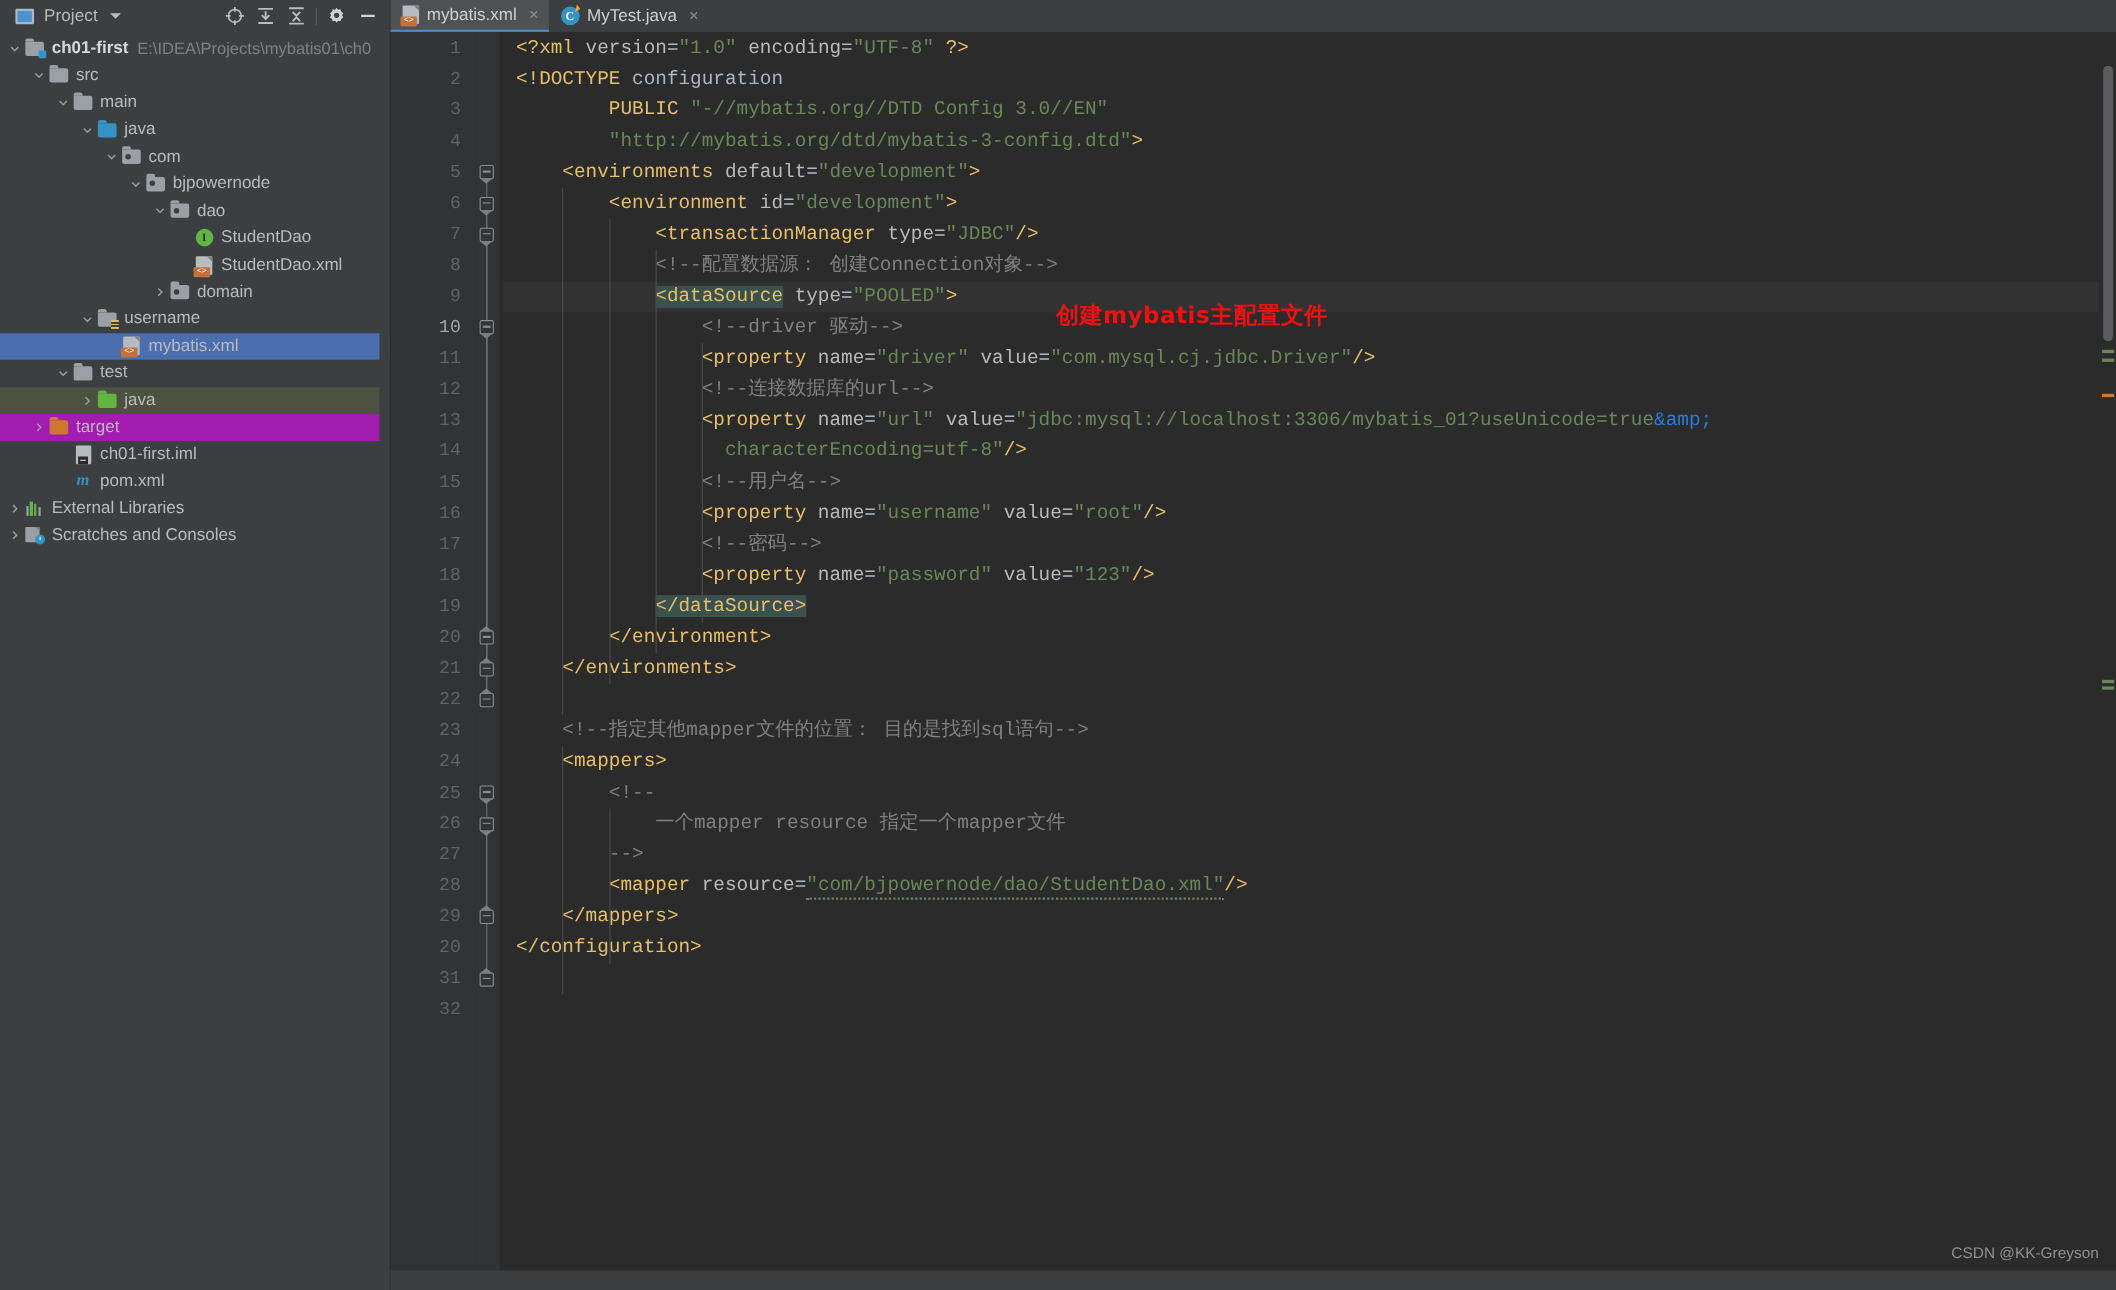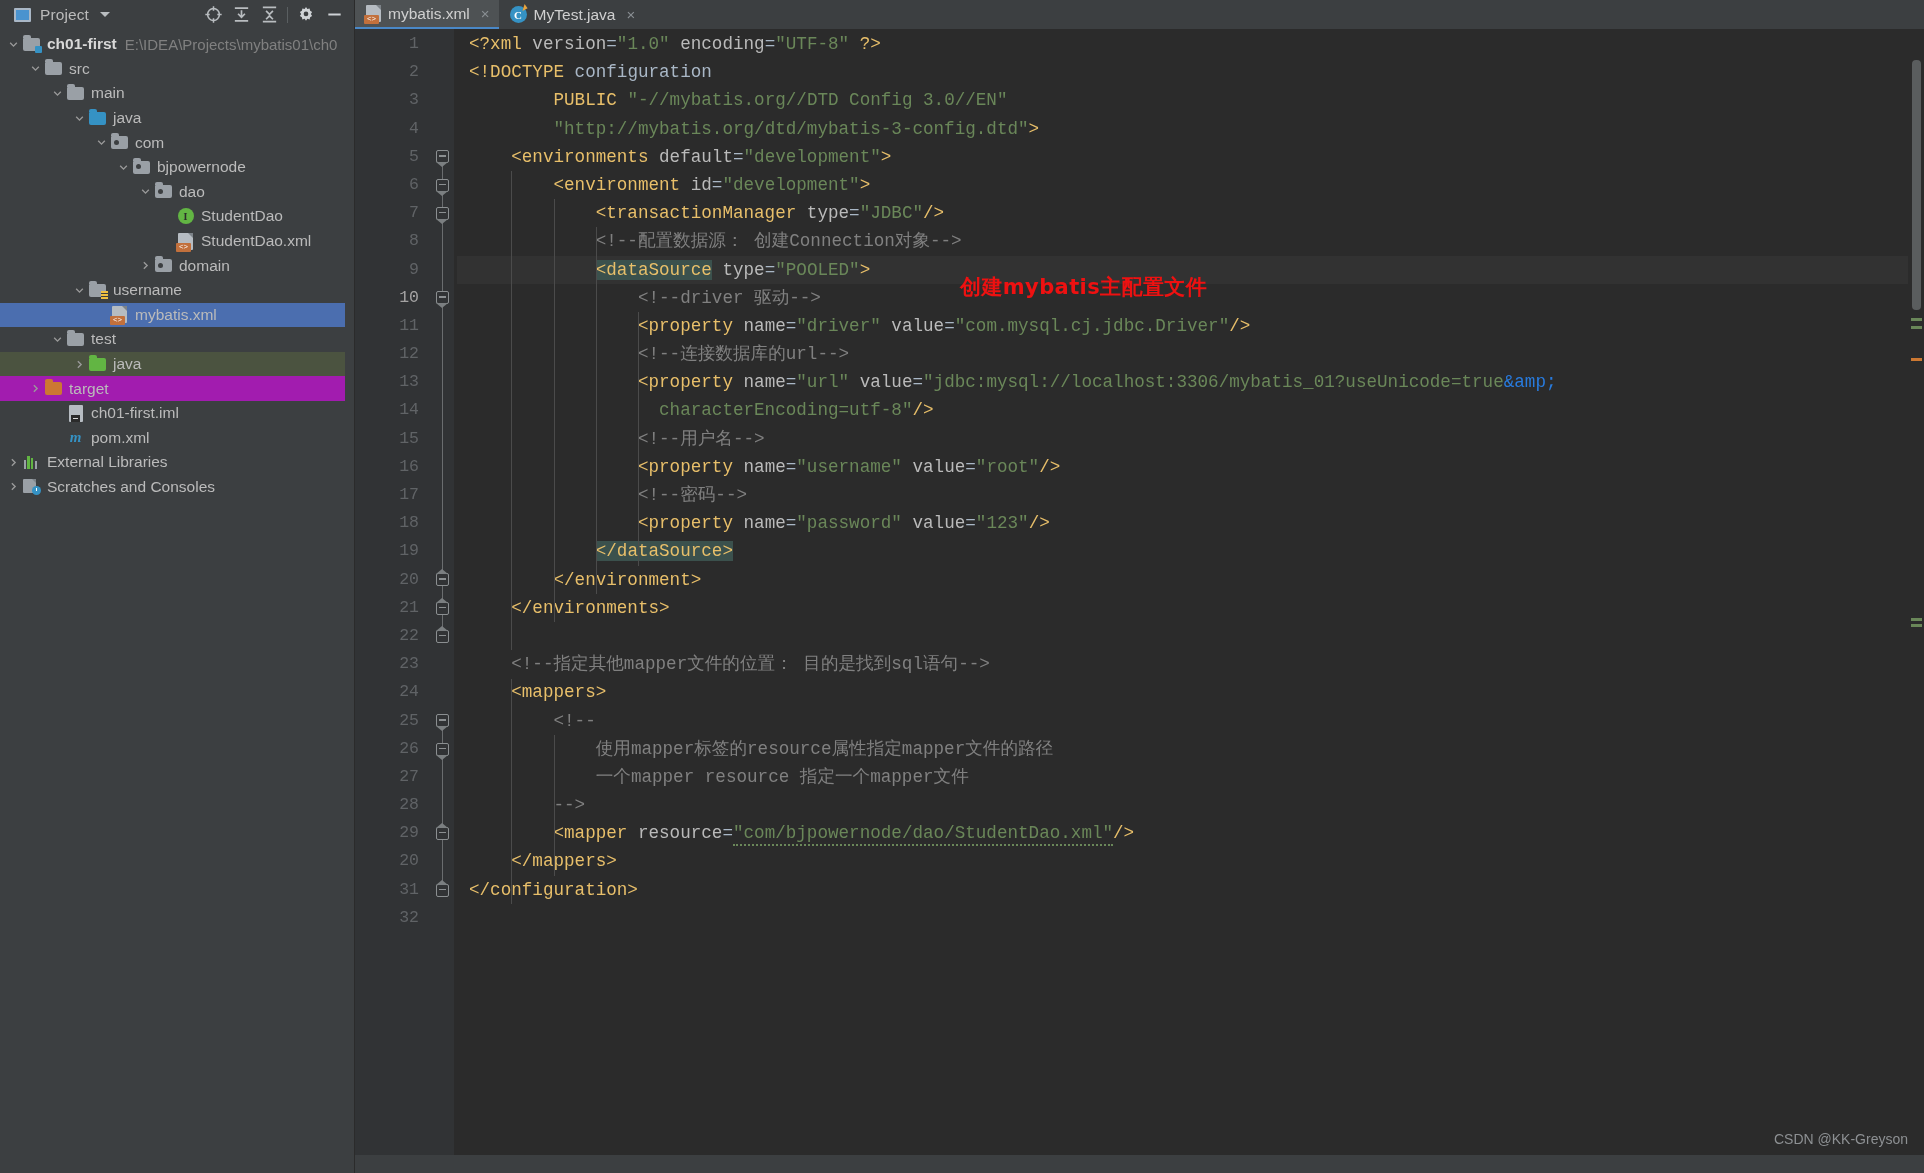--- a/index.html
+++ b/index.html
@@ -555,21 +555,20 @@
           <div class="cline"><span class="t-tag">                &lt;property </span><span class="t-attr">name</span><span class="t-punc">=</span><span class="t-val">"username"</span><span class="t-punc"> </span><span class="t-attr">value</span><span class="t-punc">=</span><span class="t-val">"root"</span><span class="t-tag">/&gt;</span></div>
           <div class="cline"><span class="t-cmt">                &lt;!--密码--&gt;</span></div>
           <div class="cline"><span class="t-tag">                &lt;property </span><span class="t-attr">name</span><span class="t-punc">=</span><span class="t-val">"password"</span><span class="t-punc"> </span><span class="t-attr">value</span><span class="t-punc">=</span><span class="t-val">"123"</span><span class="t-tag">/&gt;</span></div>
           <div class="cline"><span class="t-punc">            </span><span class="t-tag hlbrace">&lt;/dataSource&gt;</span></div>
           <div class="cline"><span class="t-tag">        &lt;/environment&gt;</span></div>
           <div class="cline"><span class="t-tag">    &lt;/environments&gt;</span></div>
           <div class="cline"><span class="t-punc"></span></div>
           <div class="cline"><span class="t-cmt">    &lt;!--指定其他mapper文件的位置： 目的是找到sql语句--&gt;</span></div>
           <div class="cline"><span class="t-tag">    &lt;mappers&gt;</span></div>
           <div class="cline"><span class="t-cmt">        &lt;!--</span></div>
-          <div class="cline"><span class="t-cmt">            使用mapper标签的resource属性指定mapper文件的路径</span></div>
           <div class="cline"><span class="t-cmt">            一个mapper resource 指定一个mapper文件</span></div>
           <div class="cline"><span class="t-cmt">        --&gt;</span></div>
           <div class="cline"><span class="t-tag">        &lt;mapper </span><span class="t-attr">resource</span><span class="t-punc">=</span><span class="t-val underline-wave">"com/bjpowernode/dao/StudentDao.xml"</span><span class="t-tag">/&gt;</span></div>
           <div class="cline"><span class="t-tag">    &lt;/mappers&gt;</span></div>
           <div class="cline"><span class="t-tag">&lt;/configuration&gt;</span></div>
           <div class="iguide" style="left: 54.32px; top: 142px; height: 479.4px;"></div>
           <div class="iguide" style="left: 96.64px; top: 170.2px; height: 423px;"></div>
           <div class="iguide" style="left: 138.96px; top: 198.4px; height: 366.6px;"></div>
           <div class="iguide" style="left: 181.28px; top: 283px; height: 253.8px;"></div>
           <div class="iguide" style="left: 54.32px; top: 649.6px; height: 225.6px;"></div>

